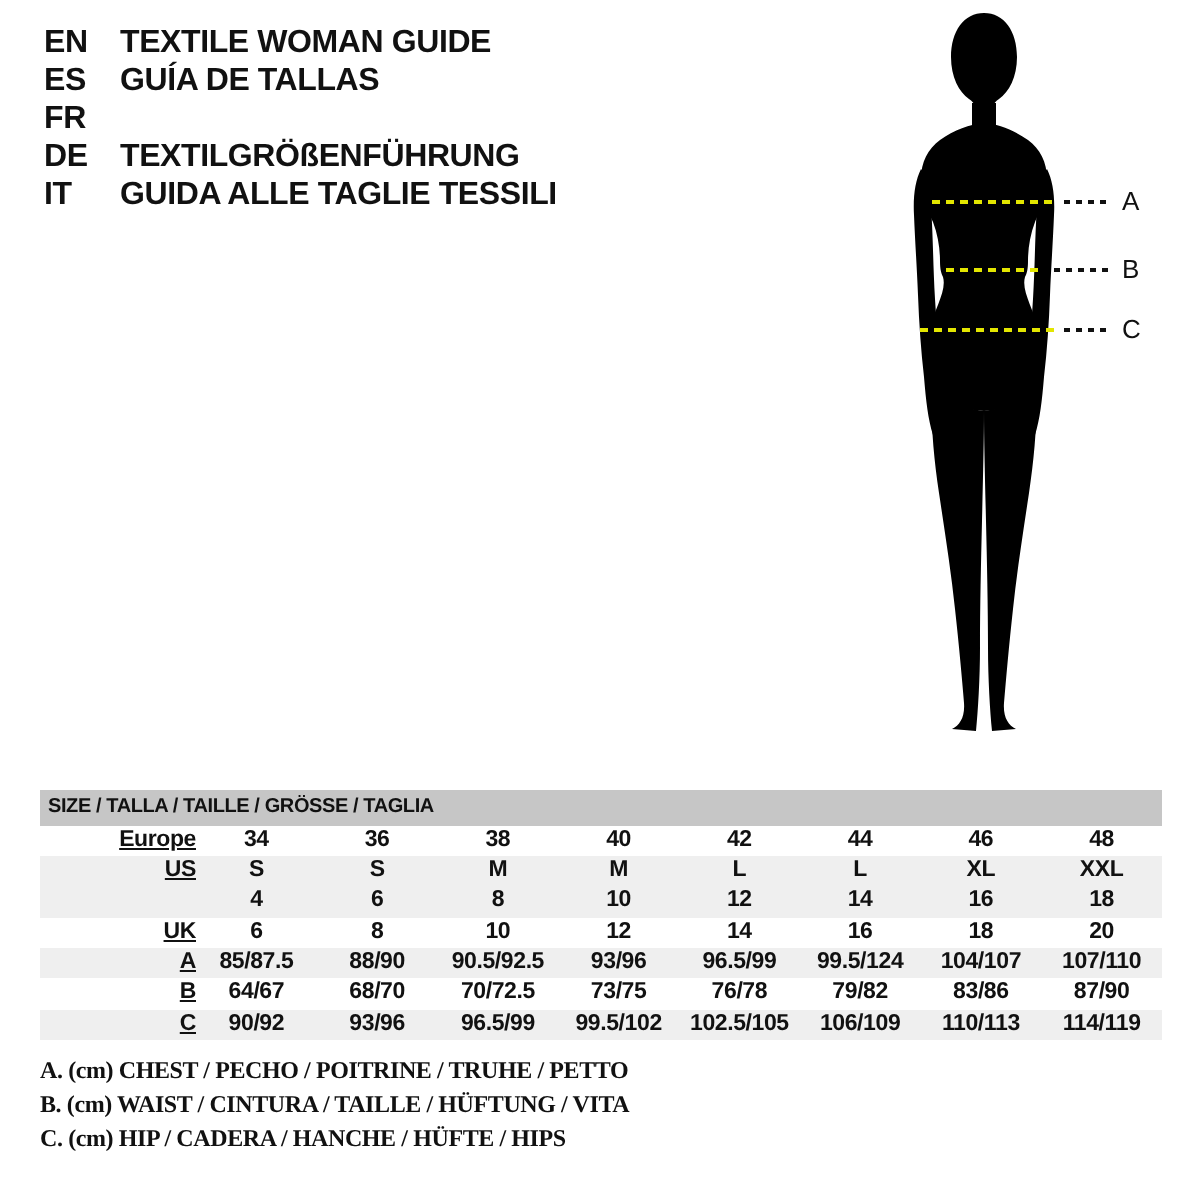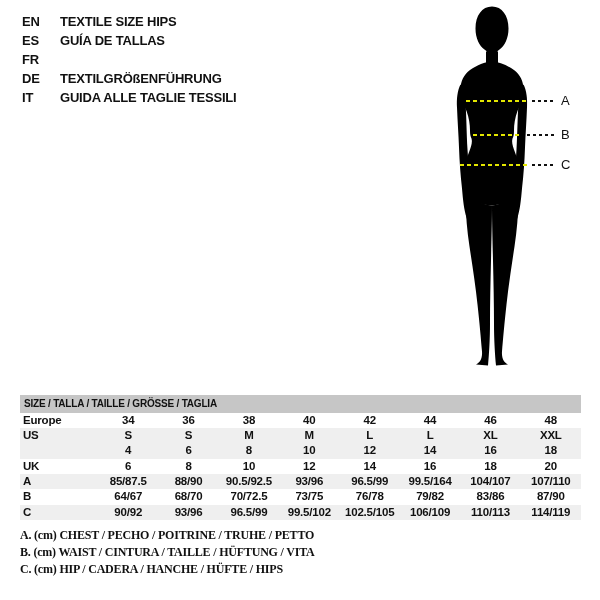--- a/index.html
+++ b/index.html
@@ -4,21 +4,21 @@
 <style>
   html,body { margin:0; padding:0; background:#ffffff; }
   #canvas {
     position:relative; width:600px; height:600px; background:#ffffff;
     font-family:"Liberation Sans", sans-serif; color:#111;
     overflow:hidden;
   }
 
   
   .lang-block { position:absolute; left:22px; top:12px; }
-  .lang-row { display:flex; line-height:19px; font-size:13px; font-weight:bold; letter-spacing:-0.2px; }
+  .lang-row { display:flex; line-height:19px; font-size:16px; font-weight:bold; letter-spacing:-0.2px; }
   .lang-code { width:38px; flex:0 0 38px; }
 
   
   .figure { position:absolute; left:444px; top:5px; width:96px; height:363px; }
   .figure svg { display:block; width:100%; height:100%; }
 
   
   .dash { position:absolute; height:2px; }
   .dash-yellow { background:repeating-linear-gradient(90deg,#e3e600 0 4px, transparent 4px 7px); }
   .dash-black  { background:repeating-linear-gradient(90deg,#111 0 3px, transparent 3px 6px); }
@@ -26,36 +26,36 @@
 
   
   .gender-title { position:absolute; left:22px; top:369px; font-size:11.5px; font-weight:bold; letter-spacing:-0.2px; }
   .size-table { position:absolute; left:20px; top:395px; width:561px; }
   .table-header {
     height:17.5px; line-height:17.5px; background:#c6c6c6; padding-left:4px;
     font-size:10px; font-weight:bold; letter-spacing:-0.2px;
   }
   .t-row { display:flex; height:15.4px; line-height:15.4px; font-size:11.5px; font-weight:bold; letter-spacing:-0.2px; }
   .t-row.shaded { background:#efefef; }
-  .t-label { flex:0 0 75px; padding-left:3px; text-align:left; }
+  .t-label { flex:0 0 75px; padding-left:3px; text-align:right;text-decoration:underline; }
   .t-cell { flex:1 1 0; text-align:center; }
 
   
   .legend { position:absolute; left:20px; top:527px;font-family:Liberation Serif, serif; }
   .legend-line { font-size:12px; font-weight:bold; line-height:17px; letter-spacing:-0.2px; }
 </style>
 </head>
 <body>
 
 <div id="canvas">
 
   <div class="lang-block">
     <div class="lang-row">
       <span class="lang-code">EN</span>
-      <span class="lang-text">TEXTILE SIZE HIPS</span>
+      <span class="lang-text">TEXTILE WOMAN GUIDE</span>
     </div>
     <div class="lang-row">
       <span class="lang-code">ES</span>
       <span class="lang-text">GUÍA DE TALLAS</span>
     </div>
     <div class="lang-row">
       <span class="lang-code">FR</span>
     </div>
     <div class="lang-row">
       <span class="lang-code">DE</span>
@@ -152,21 +152,21 @@
       <div class="t-cell">20</div>
     </div>
 
     <div class="t-row shaded">
       <div class="t-label">A</div>
       <div class="t-cell">85/87.5</div>
       <div class="t-cell">88/90</div>
       <div class="t-cell">90.5/92.5</div>
       <div class="t-cell">93/96</div>
       <div class="t-cell">96.5/99</div>
-      <div class="t-cell">99.5/164</div>
+      <div class="t-cell">99.5/124</div>
       <div class="t-cell">104/107</div>
       <div class="t-cell">107/110</div>
     </div>
 
     <div class="t-row">
       <div class="t-label">B</div>
       <div class="t-cell">64/67</div>
       <div class="t-cell">68/70</div>
       <div class="t-cell">70/72.5</div>
       <div class="t-cell">73/75</div>

